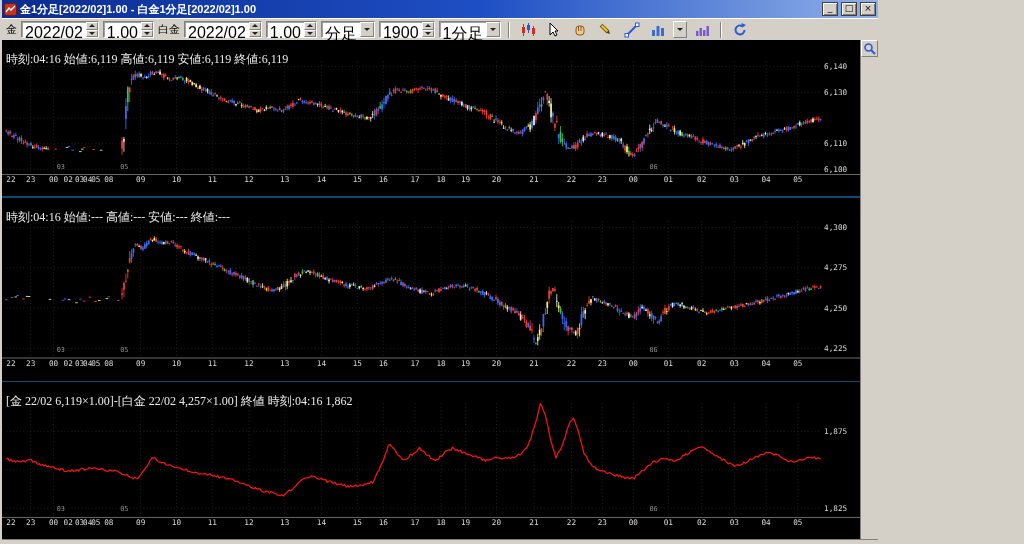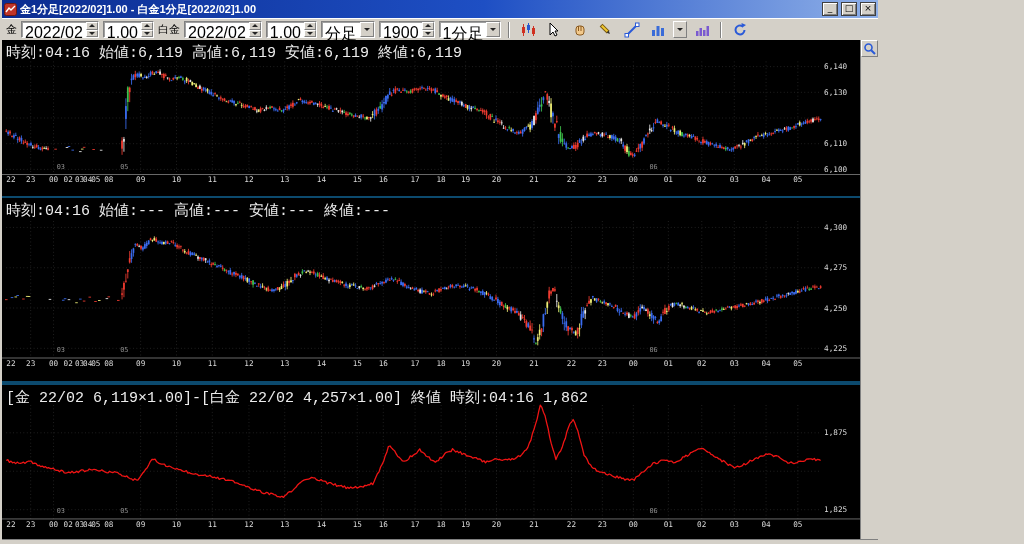--- a/index.html
+++ b/index.html
@@ -24,23 +24,23 @@
   .sep{width:2px;height:16px;border-left:1px solid #808080;border-right:1px solid #fff;margin:0 3px}
   .iconbtn{width:22px;height:20px;display:flex;align-items:center;justify-content:center;border:1px solid transparent}
   
   .main{flex:0 0 499px;display:flex}
   .charts{width:1002px;display:flex;flex-direction:column;background:#000}
   .rail{width:18px;background:#d4d0c8;border-left:1px solid #808080;display:flex;flex-direction:column;align-items:center}
   .railbtn{width:17px;height:17px;display:flex;align-items:center;justify-content:center;background:#d4d0c8;border:1px solid;border-color:#fff #808080 #808080 #fff}
   .panel{position:relative;background:#000;overflow:hidden}
   .p1{height:156px}
   .p2{height:185px;border-top:2px solid #0c4a6e}
-  .p3{height:158px;border-top:4px solid #0c4a6e}
+  .p3{height:158px;border-top:1px solid #0c4a6e}
   .plot{position:absolute;left:0;top:0;width:100%;height:100%}
-  .info{position:absolute;top:3px;left:4px;z-index:2;color:#ececec;font-size:15px;font-family:Liberation Mono, monospace;white-space:nowrap}
+  .info{position:absolute;top:11px;left:4px;z-index:2;color:#ececec;font-size:12px;font-family:Liberation Serif, serif;white-space:nowrap}
   .curbox{position:absolute;z-index:3;width:42px;height:13px;background:#e2e2e2;border:1px solid #606060;color:#000;
     font-size:9px;line-height:11px;text-align:center;font-family:"DejaVu Sans Mono",monospace}
   .axlbl{fill:#d9d9d9;font-size:9px;font-family:"DejaVu Sans Mono",monospace}
   .datelbl{fill:#909090;font-size:8px;font-family:"DejaVu Sans Mono",monospace}
   .bottom{height:5px;flex:0 0 5px;background:#d4d0c8;border-top:1px solid #808080}
 </style>
 </head>
 <body>
 
 <div class="window">

